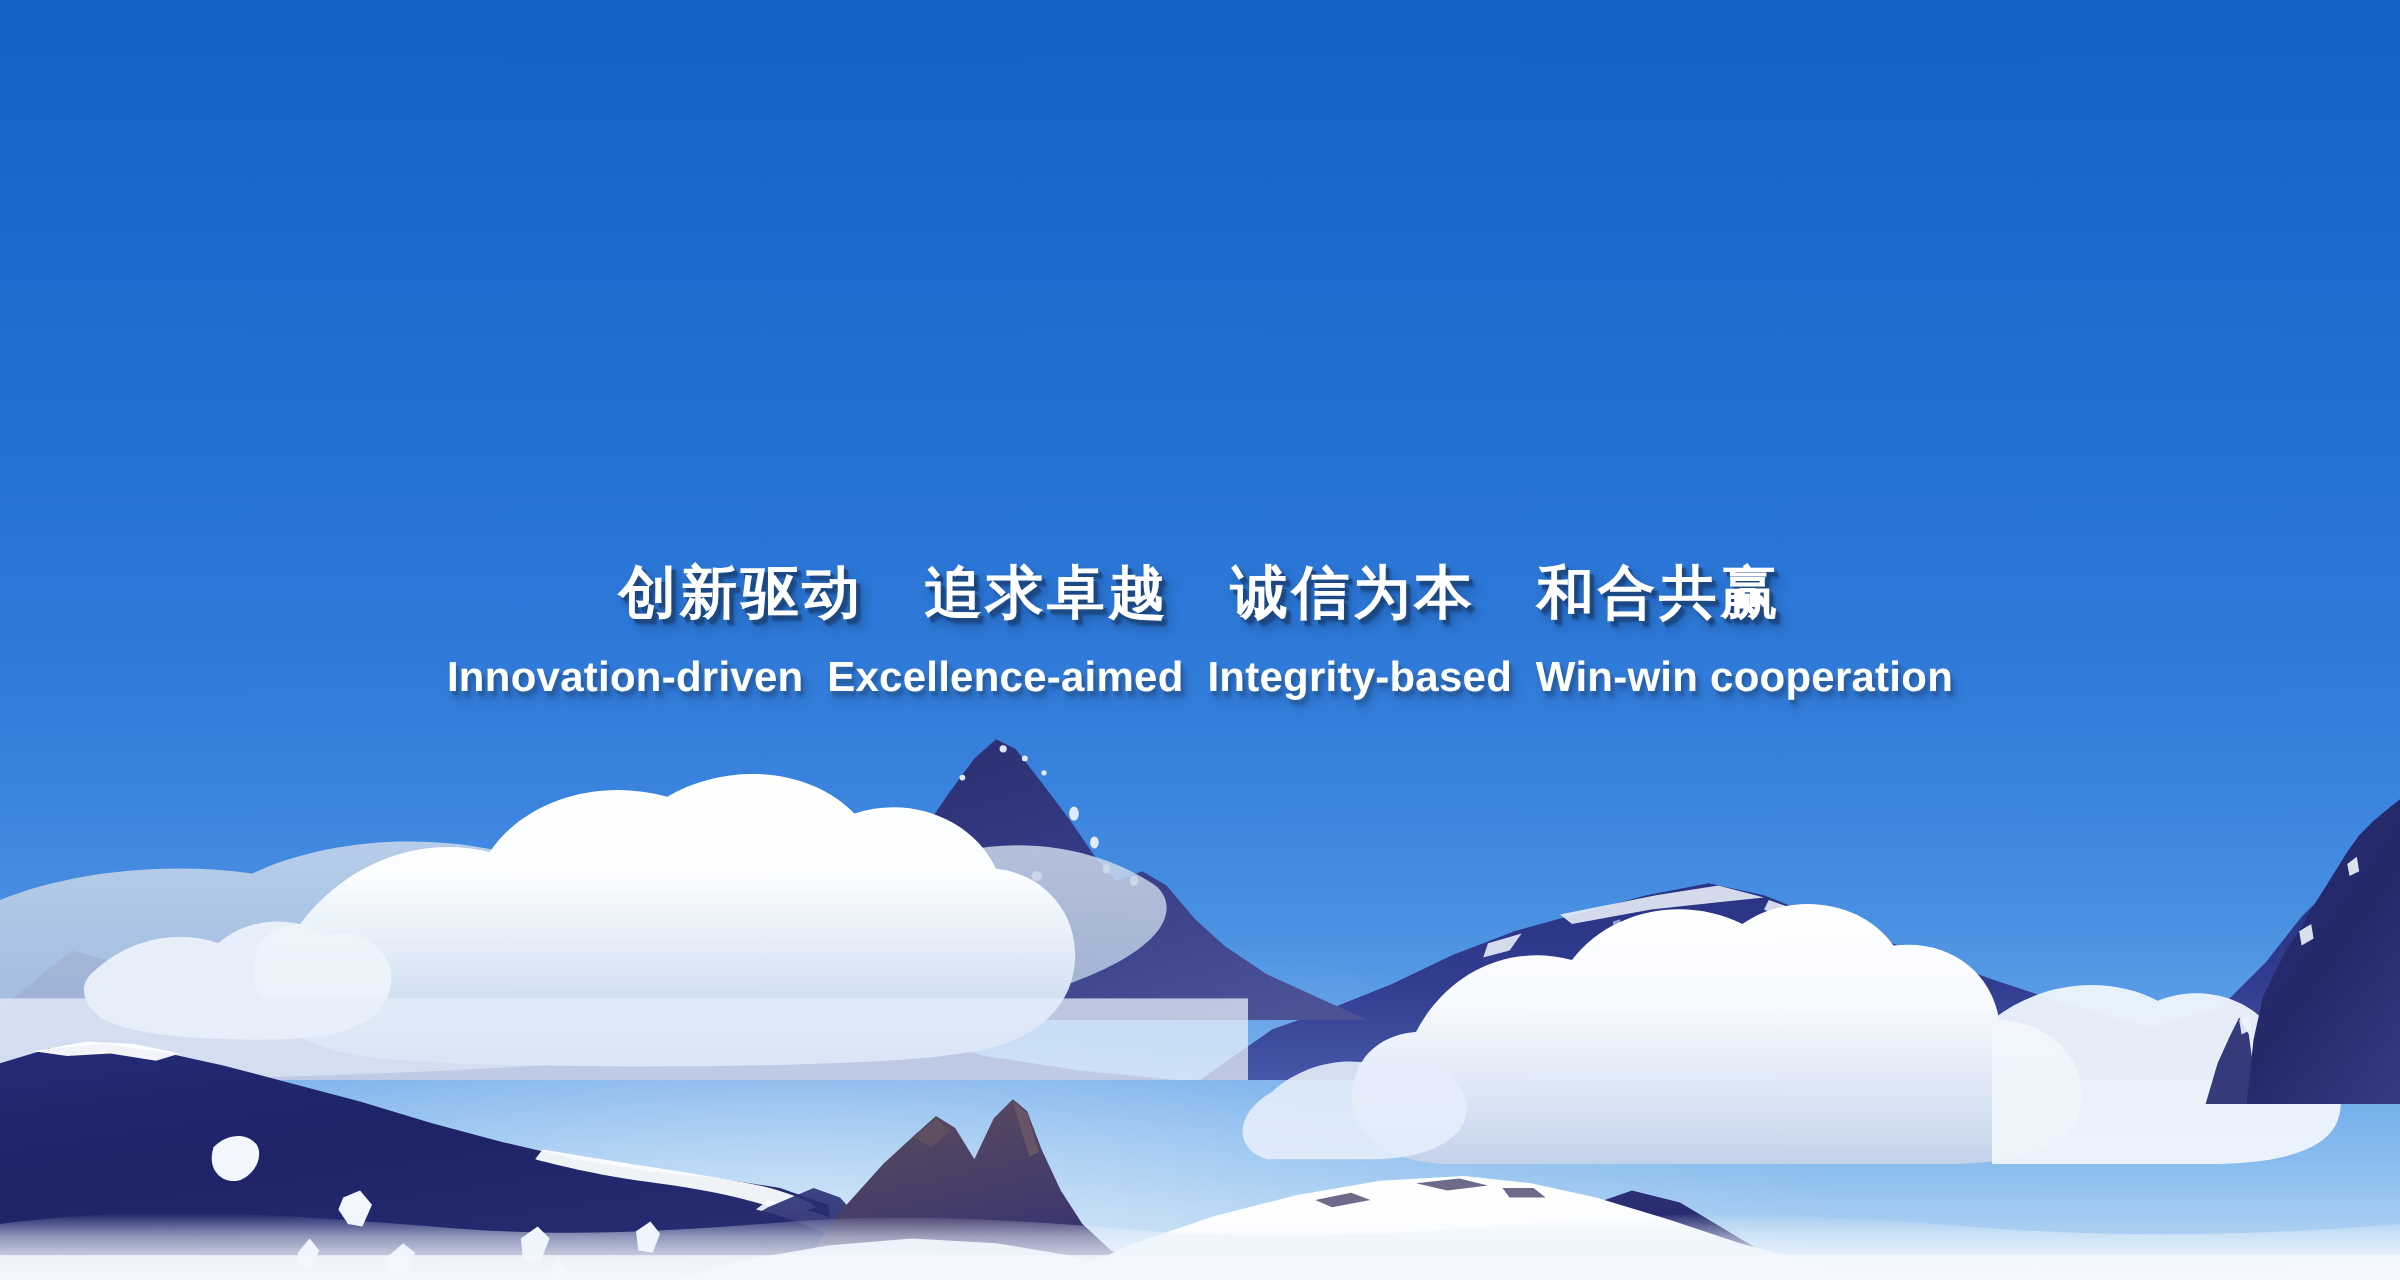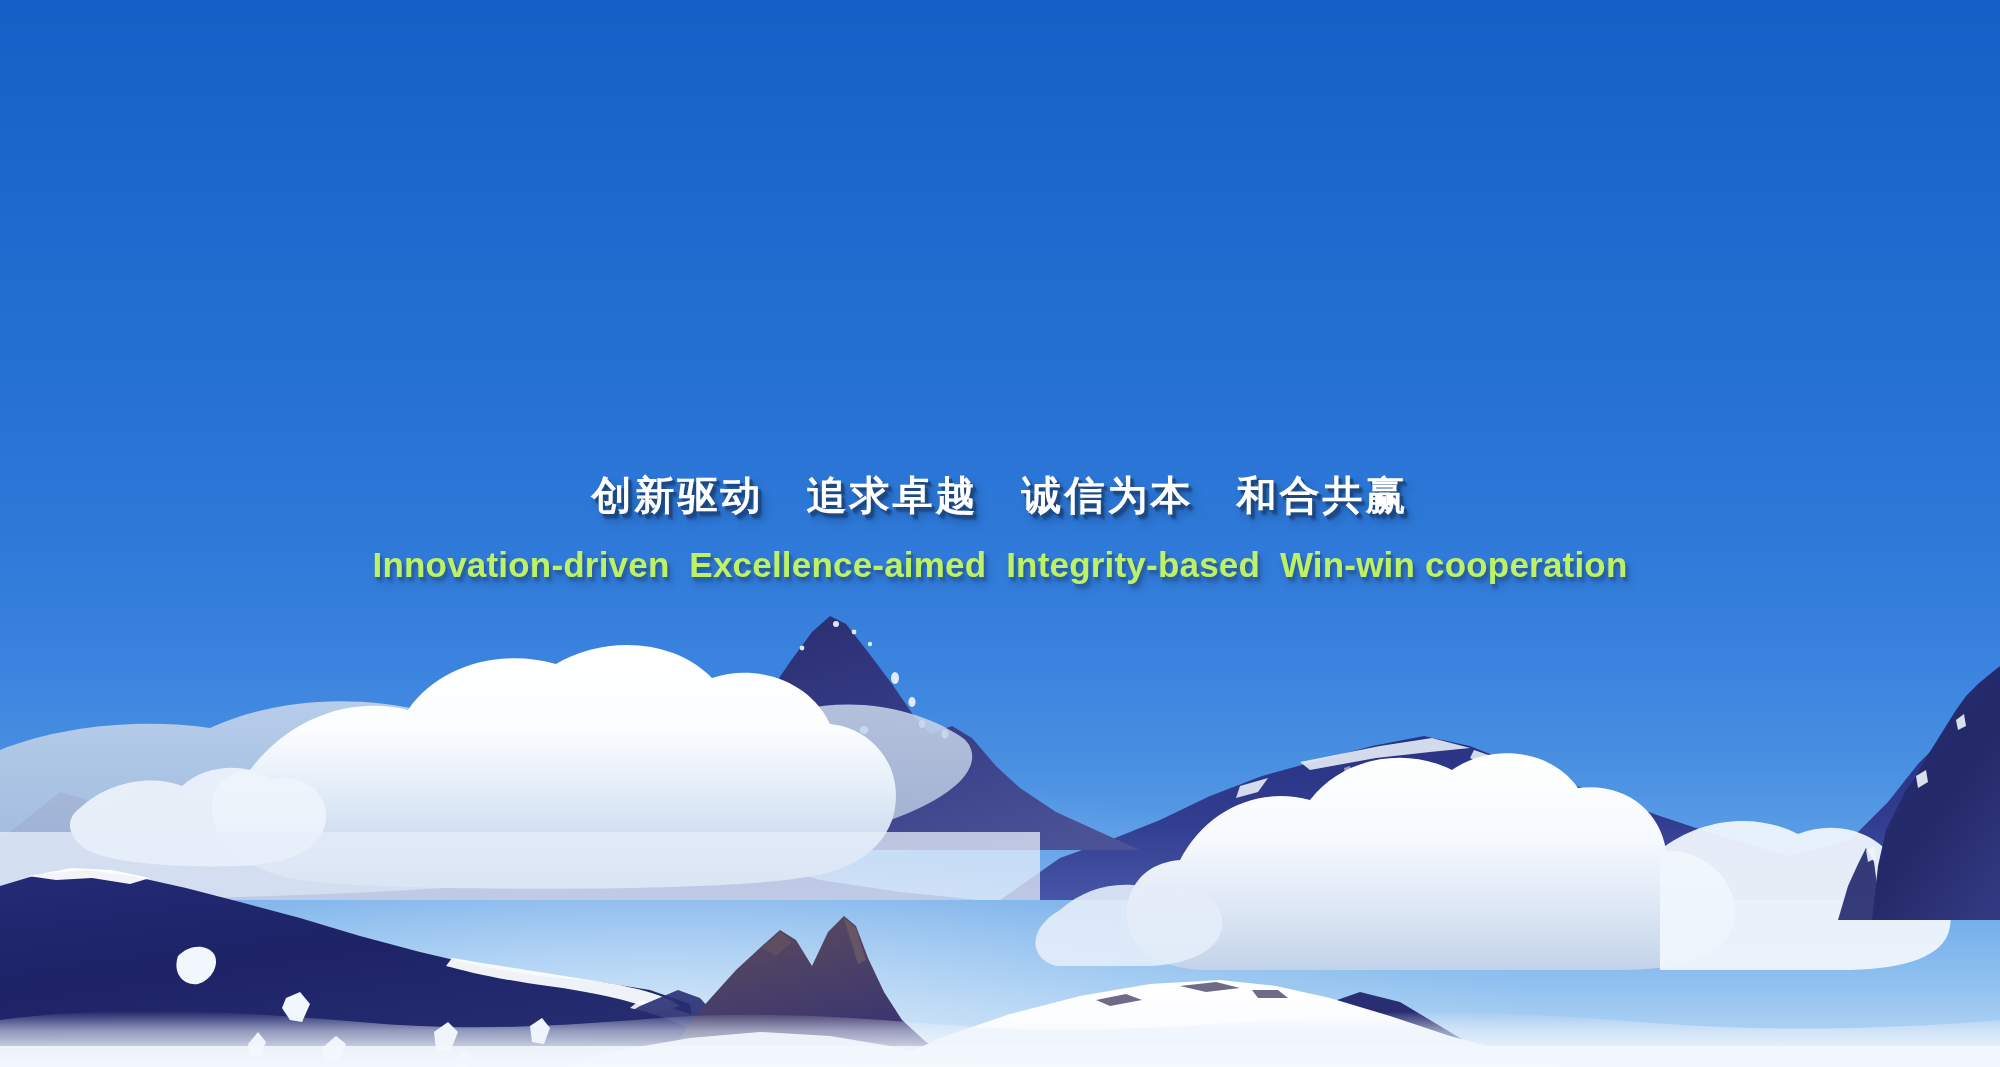--- a/index.html
+++ b/index.html
@@ -56,34 +56,34 @@
     position: absolute;
     left: 0;
     top: 452px;
     width: 2000px;
     text-align: center;
     z-index: 40;
   }
   .slogan-cn {
     display: block;
     color: #ffffff;
-    font-size: 40px;
+    font-size: 48px;
     font-weight: 700;
     letter-spacing: 3px;
     line-height: 86px;
     white-space: pre;
     text-shadow:
        3px 3px 0 rgba(28,72,130,0.95),
        4px 5px 2px rgba(20,55,105,0.55),
        6px 8px 9px rgba(15,45,90,0.35);
   }
   .slogan-en {
     display: block;
     margin-top: 7px;
-    color: #bef264;
+    color: #ffffff;
     font-size: 35px;
     font-weight: 700;
     letter-spacing: 0.2px;
     line-height: 40px;
     white-space: pre;
     text-shadow:
        2px 3px 0 rgba(40,95,160,0.85),
        3px 5px 3px rgba(30,75,140,0.45),
        4px 7px 8px rgba(25,65,125,0.3);
   }

